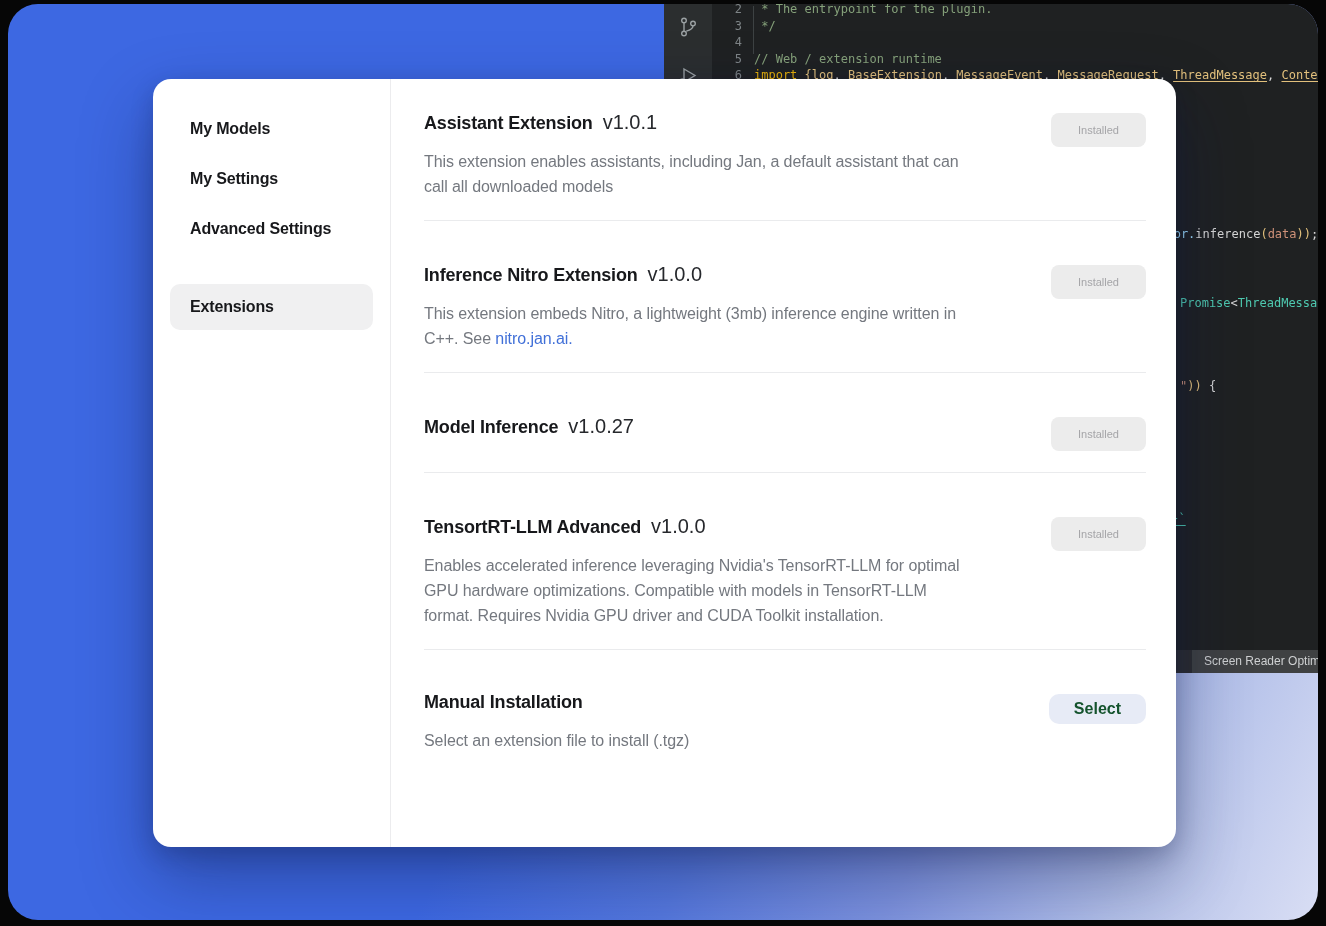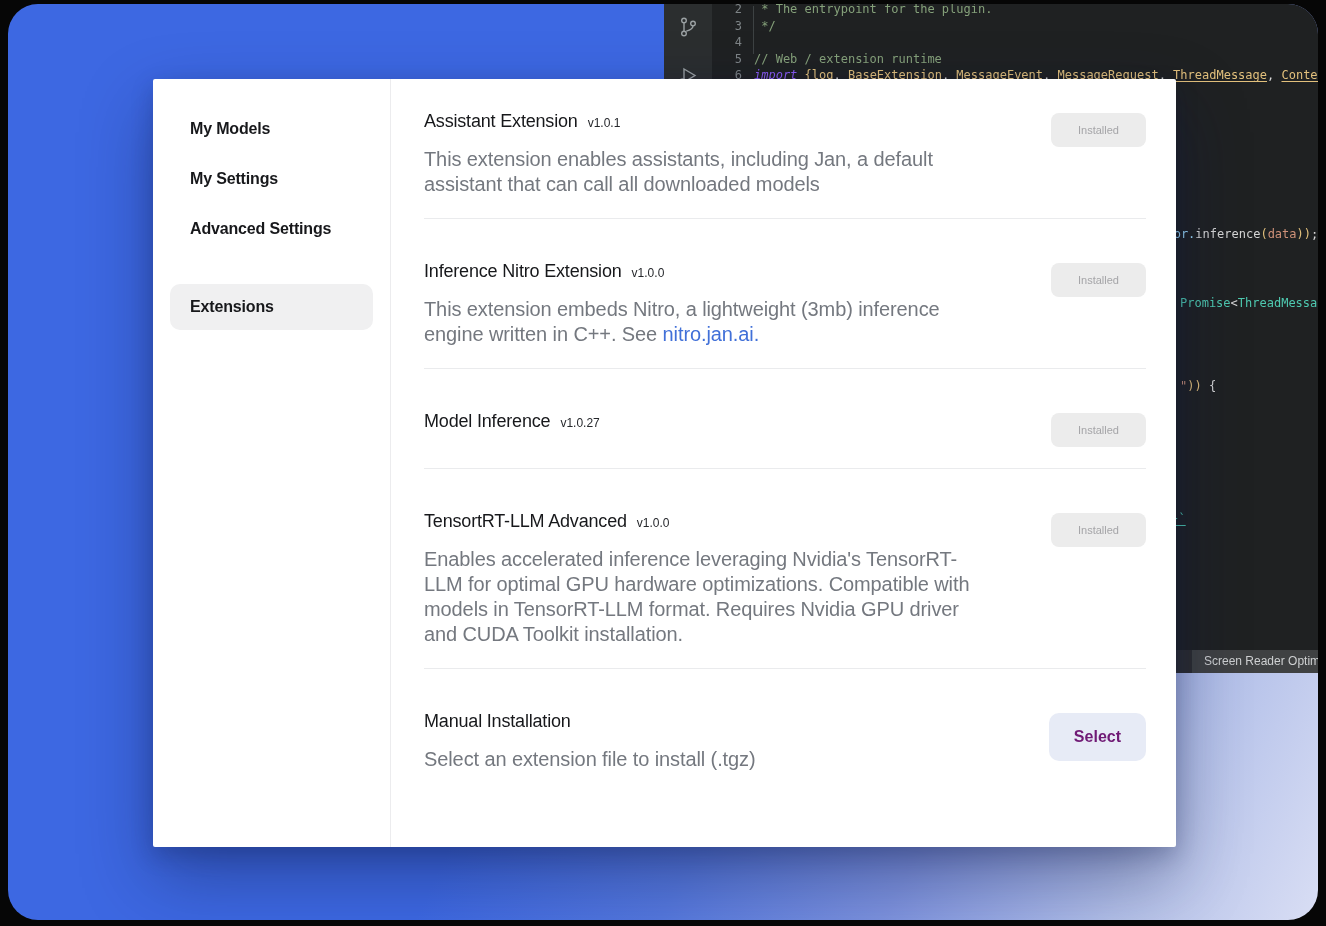--- a/index.html
+++ b/index.html
@@ -25,61 +25,61 @@
   .gutterno { width:30px; text-align:right; color:#7e8487; flex:0 0 30px; }
   .codetext { margin-left:12px; white-space:pre; }
   .indent-guide { position:absolute; left:89px; top:2px; width:1px; height:48px; background:#3d4243; }
   .frag { position:absolute; white-space:pre;
     font-family:"DejaVu Sans Mono","Liberation Mono",monospace; font-size:12px; line-height:15px; }
   .frag1 { left:1144px; top:223px; }
   .frag2 { left:1172px; top:292px; }
   .frag3 { left:1172px; top:375px; }
   .frag4 { left:1156px; top:508px; }
   .tk-comment { color:#85a17a; }
-  .tk-keyword { color:#8b5cf6;font-style:italic; }
+  .tk-keyword { color:#eab308; }
   .tk-gold { color:#e2c07c; }
   .tk-goldu { color:#e2c07c; text-decoration:underline; text-underline-offset:2px; }
   .tk-white { color:#d6d6d6; }
   .tk-blue { color:#9cdcfe; }
   .tk-teal { color:#4ec9b0; }
   .tk-tealu { color:#4ec9b0; text-decoration:underline; text-underline-offset:2px; }
   .tk-orange { color:#ce9178;margin-top:9px; }
 
   .statusbar { position:absolute; left:656px; right:0; top:646px; height:23px;
     background:#2c2d2e; font-size:12px; line-height:23px;
     font-family:"Liberation Sans",sans-serif; }
   .status-left { position:absolute; left:494px; color:#a0a3a4; }
   .status-tab { position:absolute; left:528px; right:-10px; height:23px;
     background:#3f4142; color:#ced0d1; padding:0 12px; white-space:nowrap; overflow:hidden; }
 
   
   .modal { position:absolute; left:145px; top:75px; width:1023px; height:768px;
-    background:#ffffff; border-radius:2px; z-index:10; display:flex;
+    background:#ffffff; border-radius:18px; z-index:10; display:flex;
     box-shadow:0 30px 70px rgba(15,25,70,.40), 0 8px 22px rgba(15,25,70,.22); }
   .sidebar { flex:0 0 238px; border-right:1px solid #ececee; padding:27px 17px 0 17px; }
   .side-item { height:46px; display:flex; align-items:center; padding:0 20px;
     border-radius:10px; font-size:16px; font-weight:700; color:#17181b;
     letter-spacing:-0.01em; margin-bottom:4px; cursor:pointer; }
   .side-item.active { background:#f0f0f1;margin-top:32px; }
   .content { flex:1; padding:32px 30px 0 33px; }
   .entry { display:flex; justify-content:space-between; align-items:flex-start;
     padding:42px 0 21px 0; }
   .entry.first { padding-top:0; }
   .entry + .entry { border-top:1px solid #eaebed; }
-  .entry-title { font-size:18px; font-weight:400; color:#17181b; letter-spacing:-0.01em; }
-  .entry-version { font-size:12px; font-weight:400; color:#26282c; margin-left:10px; }
-  .entry-desc { margin-top:15px; font-size:20px; line-height:25px; color:#74787f;
+  .entry-title { font-size:18px; font-weight:700; color:#17181b; letter-spacing:-0.01em; }
+  .entry-version { font-size:20px; font-weight:400; color:#26282c; margin-left:10px; }
+  .entry-desc { margin-top:15px; font-size:16px; line-height:25px; color:#74787f;
     max-width:548px; letter-spacing:-0.005em; }
   .entry-desc.narrow { max-width:470px; }
   .entry-desc a { color:#4170d8; text-decoration:none; cursor:pointer; }
   .btn { border:none; border-radius:8px; font-family:inherit; cursor:pointer; white-space:nowrap; }
   .btn-installed { background:#ececec; color:#a5a5a8; font-size:11px; font-weight:500;
     padding:11px 27px; margin-top:2px; }
-  .btn-select { background:#e7ebf6; color:#701a75; font-size:16px; font-weight:700;
-    padding:15px 25px; border-radius:10px; margin-top:2px;margin-left:22px; }
+  .btn-select { background:#e7ebf6; color:#14532d; font-size:16px; font-weight:700;
+    padding:6px 25px; border-radius:10px; margin-top:2px;margin-left:22px; }
 </style>
 </head>
 <body>
 
 <div class="stage">
   <div class="screen">
 
     <div class="editor">
       <div class="activity">
         <span>

